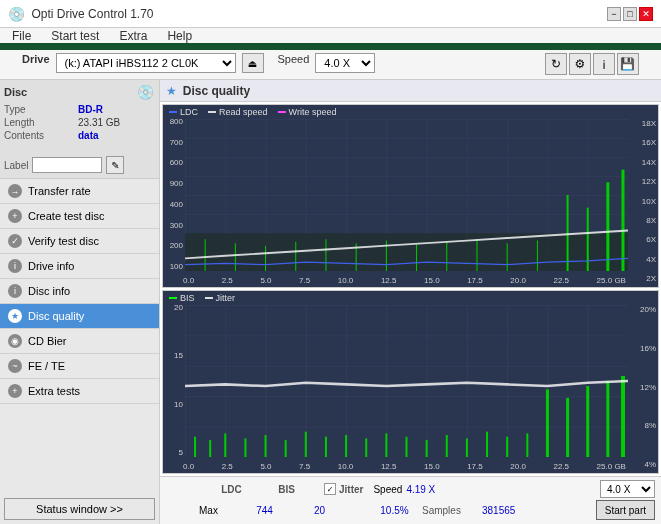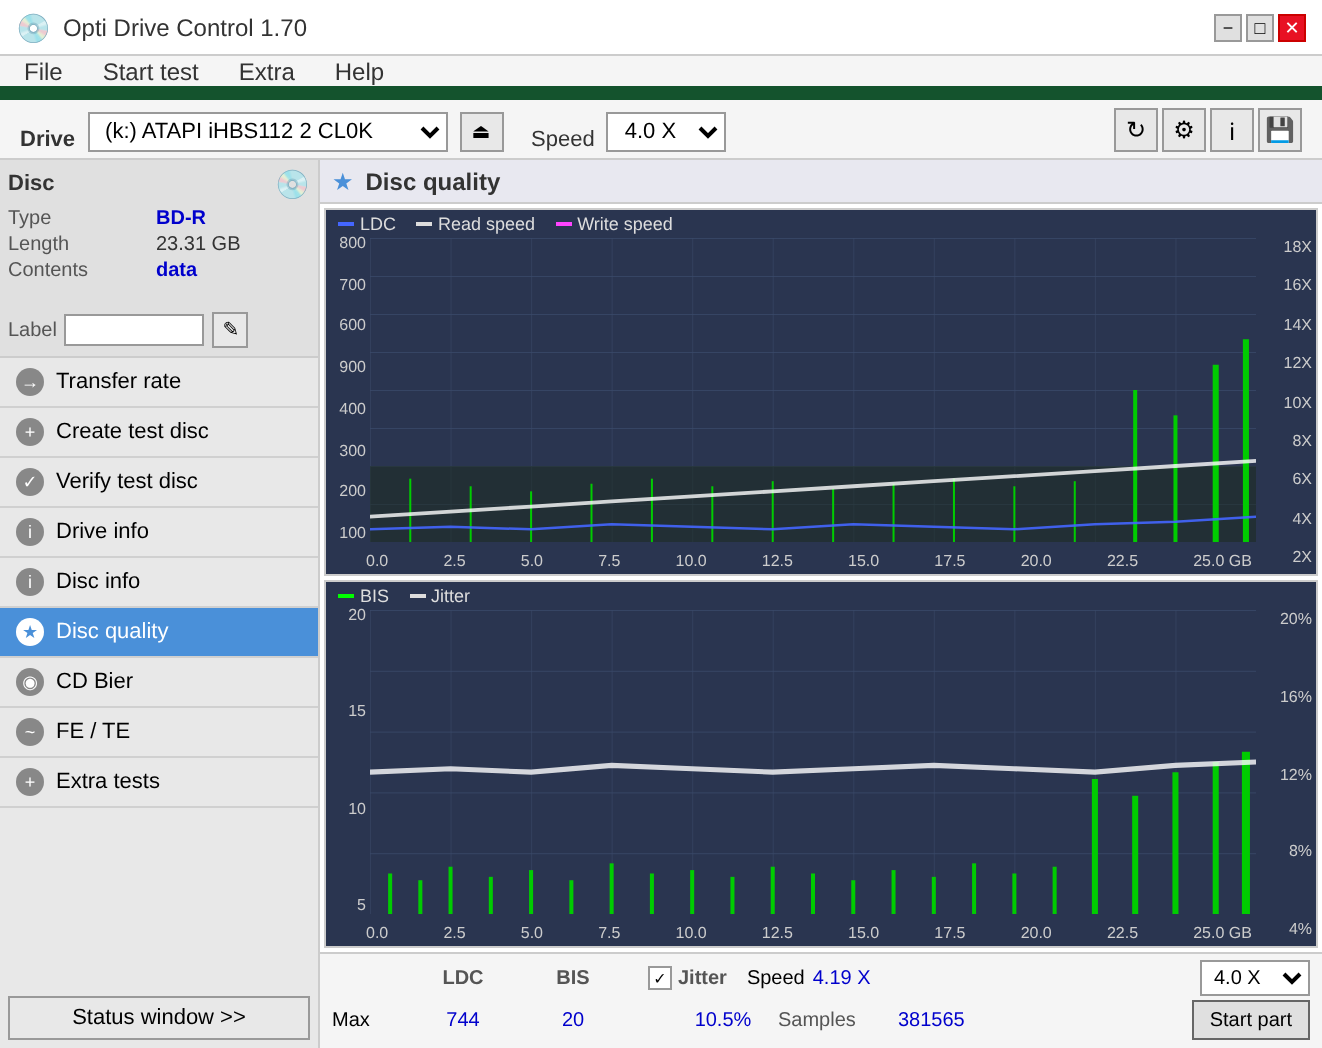--- a/index.html
+++ b/index.html
@@ -13,21 +13,21 @@
     .title-bar-btn { width: 14px; height: 14px; border: 1px solid #999; background: #e0e0e0; display: flex; align-items: center; justify-content: center; font-size: 9px; cursor: pointer; }
     .title-bar-btn.close { background: #e81123; color: white; border-color: #c00; }
     .title-bar-btn.maximize { background: #e0e0e0; }
     .title-bar-btn.minimize { background: #e0e0e0; }
     
     
     .menu-bar { display: flex; align-items: center; gap: 12px; padding: 2px 8px; background: #f5f5f5; border-bottom: 7px solid #14532d; height: 22px; }
     .menu-item { font-size: 12px; color: #333; cursor: pointer; padding: 1px 4px; }
     
     
-    .drive-bar { display: flex; align-items: flex-end; padding: 3px 10px; background: #f5f5f5; border-bottom: 1px solid #ccc; height: 30px; gap: 6px; }
+    .drive-bar { display: flex; align-items: flex-start; padding: 3px 22px; background: #f5f5f5; border-bottom: 1px solid #ccc; height: 30px; gap: 6px; }
     .drive-label { font-size: 11px; font-weight: bold; color: #333; }
     .drive-select { height: 20px; font-size: 11px; border: 1px solid #999; background: white; padding: 0 4px; min-width: 180px; }
     .eject-btn { width: 22px; height: 20px; border: 1px solid #999; background: #e8e8e8; display: flex; align-items: center; justify-content: center; cursor: pointer; font-size: 10px; }
     .speed-label { font-size: 11px; color: #333; margin-left: 8px; }
     .speed-select { height: 20px; font-size: 11px; border: 1px solid #999; background: white; padding: 0 4px; min-width: 60px; }
     .toolbar-icons { display: flex; gap: 2px; margin-left: auto; }
     .toolbar-icon { width: 22px; height: 22px; border: 1px solid #999; background: #e8e8e8; display: flex; align-items: center; justify-content: center; cursor: pointer; font-size: 12px; }
     
     
     .main { display: flex; height: calc(524px - 28px - 22px - 30px); }
@@ -414,21 +414,21 @@
           <span>Speed</span>
           <span class="speed-value">4.19 X</span>
         </div>
         <div style="flex:1;"></div>
         <select class="speed-select-sm">
           <option>4.0 X</option>
         </select>
       </div>
 
 
-      <div style="display:flex; align-items:center; gap:0; margin-bottom:1px;">
+      <div style="display:flex; align-items:center; gap:0; margin-bottom:1px;margin-left:33px;">
         <div style="width:38px; font-size:10px;">Max</div>
         <div style="width:55px; text-align:center; font-size:10px; color:#0000cc;">744</div>
         <div style="width:55px; text-align:center; font-size:10px; color:#0000cc;">20</div>
         <div style="width:20px;"></div>
         <div style="width:55px; text-align:center; font-size:10px; color:#0000cc;">10.5%</div>
         <div style="width:60px; font-size:10px; color:#555;">Samples</div>
         <div style="width:70px; font-size:10px; color:#0000cc;">381565</div>
         <div style="flex:1;"></div>
         <button class="start-btn">Start part</button>
       </div>

